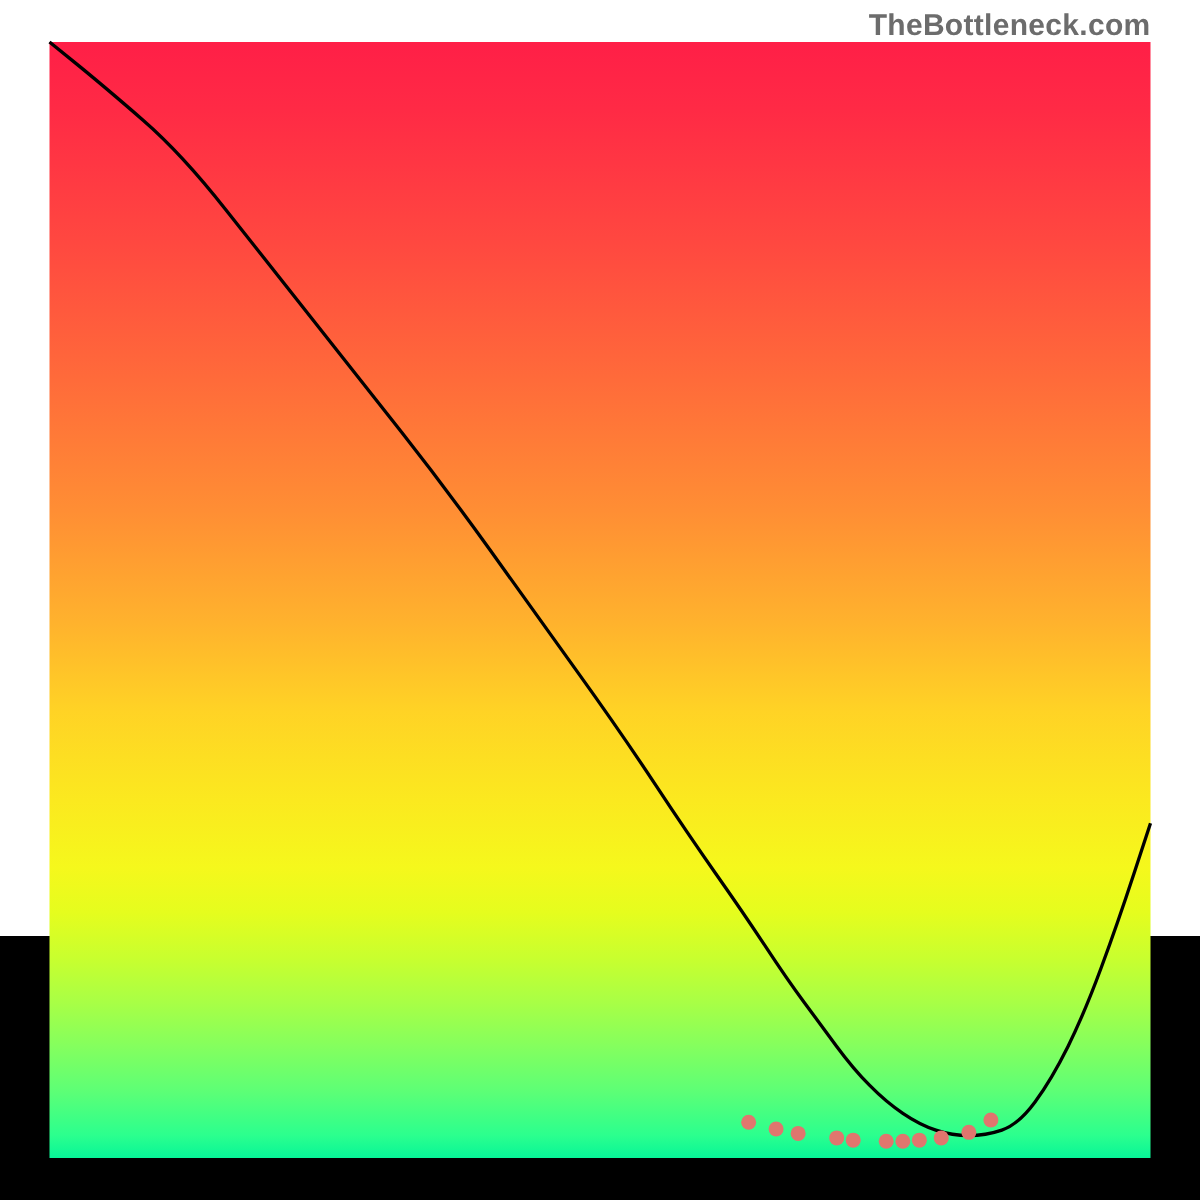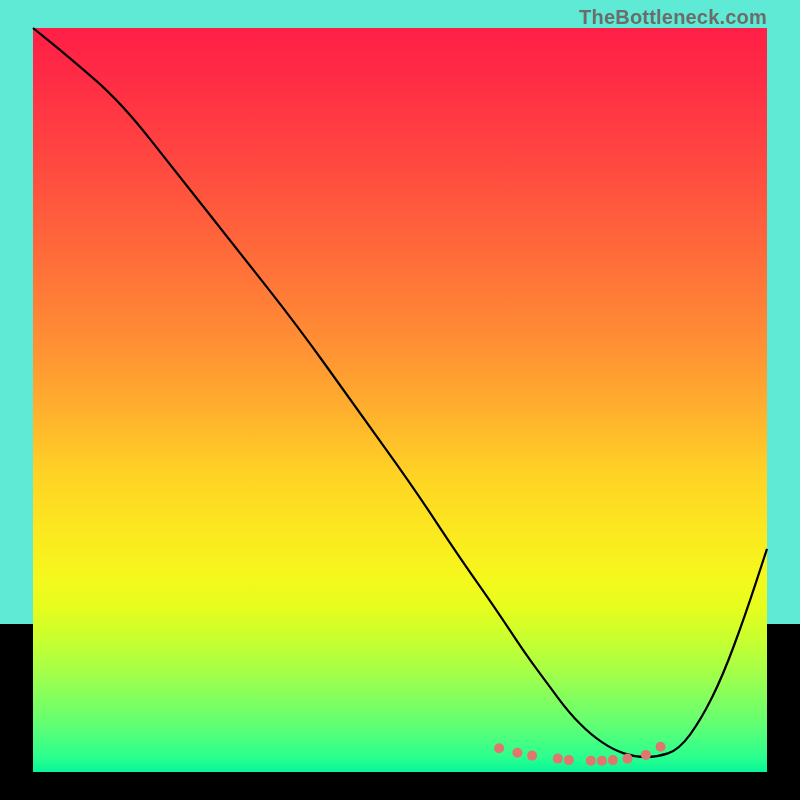--- a/index.html
+++ b/index.html
@@ -10,21 +10,21 @@
     background: #000;
     overflow: hidden;
     font-family: Arial, Helvetica, sans-serif;
   }
   .frame {
     position: absolute;
     left: 0;
     top: 0;
     width: 800px;
     height: 624px;
-    background: #5eead4;
+    background: #ffffff;
   }
   .plot-area {
     position: absolute;
     left: 33px;
     top: 28px;
     width: 734px;
     height: 744px;
     
     background: linear-gradient(
       to bottom,

